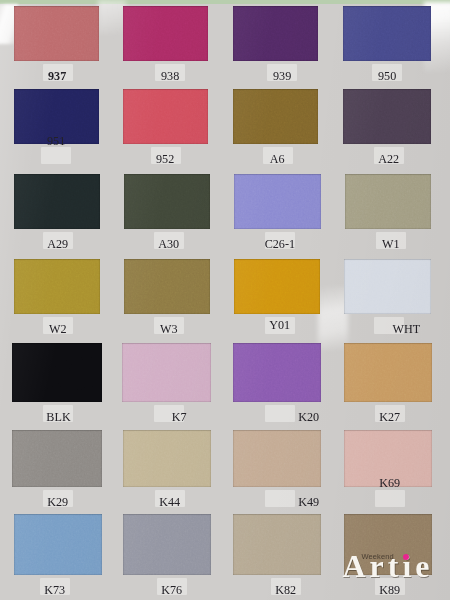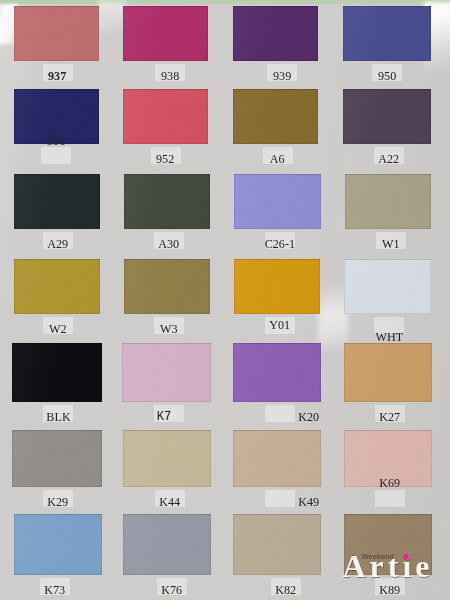--- a/index.html
+++ b/index.html
@@ -238,37 +238,37 @@
       </div>
       <div class="chip" style="left: 265px; top: 316.5px; width: 30px; height: 17px;"></div>
       <div class="label" style="left: 240px; top: 316px; width: 80px;"><span>Y01</span></div>
       <div class="swatch" style="left: 344px; top: 259px; width: 87px; height: 55px; background: rgb(213, 218, 227);">
         <div class="grain"><svg width="100%" height="100%" preserveAspectRatio="none">
             <rect width="100%" height="100%" filter="url(#fabricNoise)"></rect>
           </svg></div>
         <div class="sheen"></div>
       </div>
       <div class="chip" style="left: 374px; top: 316.5px; width: 30px; height: 17px;"></div>
-      <div class="label" style="left: 349px; top: 320px; width: 80px; margin-top: 8px;"><span>WHT</span></div>
+      <div class="label" style="left: 366px; top: 320px; width: 80px;"><span>WHT</span></div>
       <div class="swatch" style="left: 12px; top: 343px; width: 90px; height: 59px; background: rgb(13, 13, 17);">
         <div class="grain"><svg width="100%" height="100%" preserveAspectRatio="none">
             <rect width="100%" height="100%" filter="url(#fabricNoise)"></rect>
           </svg></div>
         <div class="sheen"></div>
       </div>
       <div class="chip" style="left: 43px; top: 404.5px; width: 30px; height: 17px;"></div>
       <div class="label" style="left: 18px; top: 408px; width: 80px;"><span>BLK</span></div>
       <div class="swatch" style="left: 122px; top: 343px; width: 89px; height: 59px; background: rgb(210, 174, 197);">
         <div class="grain"><svg width="100%" height="100%" preserveAspectRatio="none">
             <rect width="100%" height="100%" filter="url(#fabricNoise)"></rect>
           </svg></div>
         <div class="sheen"></div>
       </div>
       <div class="chip" style="left: 153.5px; top: 404.5px; width: 30px; height: 17px;"></div>
-      <div class="label" style="left: 124px; top: 408px; width: 80px; font-family: Liberation Mono, monospace;"><span>K7</span></div>
+      <div class="label" style="left: 139px; top: 408px; width: 80px;"><span>K7</span></div>
       <div class="swatch" style="left: 233px; top: 343px; width: 88px; height: 59px; background: rgb(138, 91, 176);">
         <div class="grain"><svg width="100%" height="100%" preserveAspectRatio="none">
             <rect width="100%" height="100%" filter="url(#fabricNoise)"></rect>
           </svg></div>
         <div class="sheen"></div>
       </div>
       <div class="chip" style="left: 265px; top: 404.5px; width: 30px; height: 17px;"></div>
       <div class="label" style="left: 240px; top: 408px; width: 80px; text-align: right;"><span>K20</span></div>
       <div class="swatch" style="left: 344px; top: 343px; width: 88px; height: 59px; background: rgb(199, 154, 98);">
         <div class="grain"><svg width="100%" height="100%" preserveAspectRatio="none">

